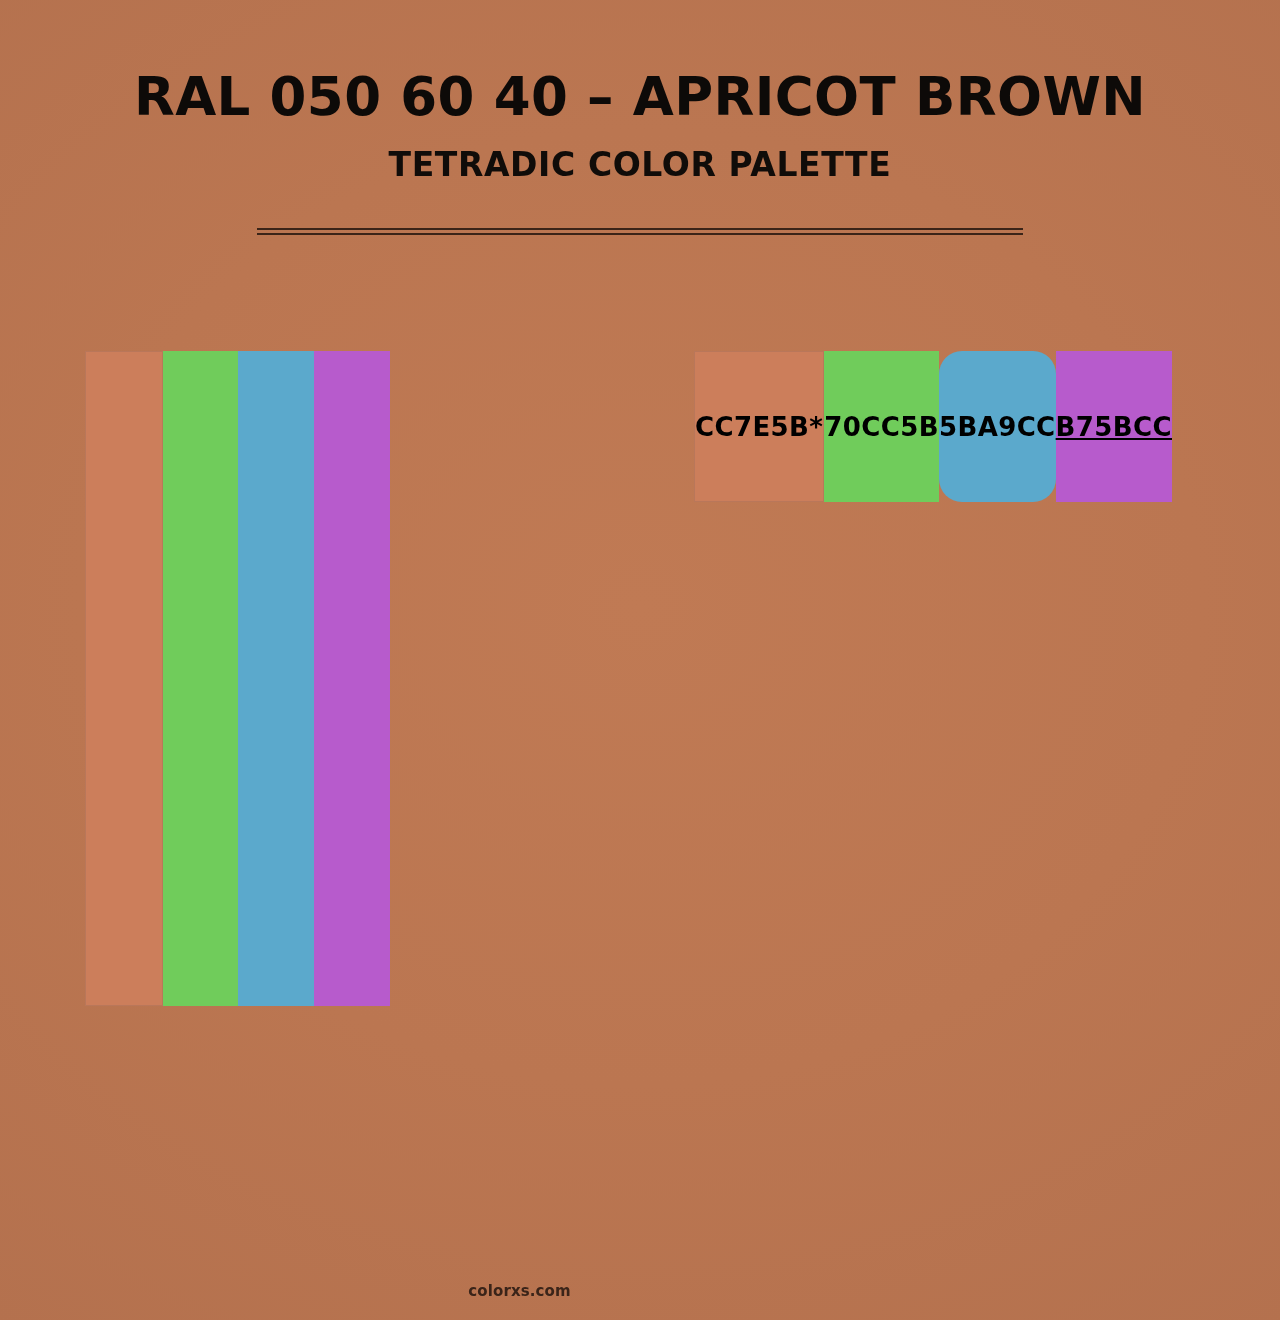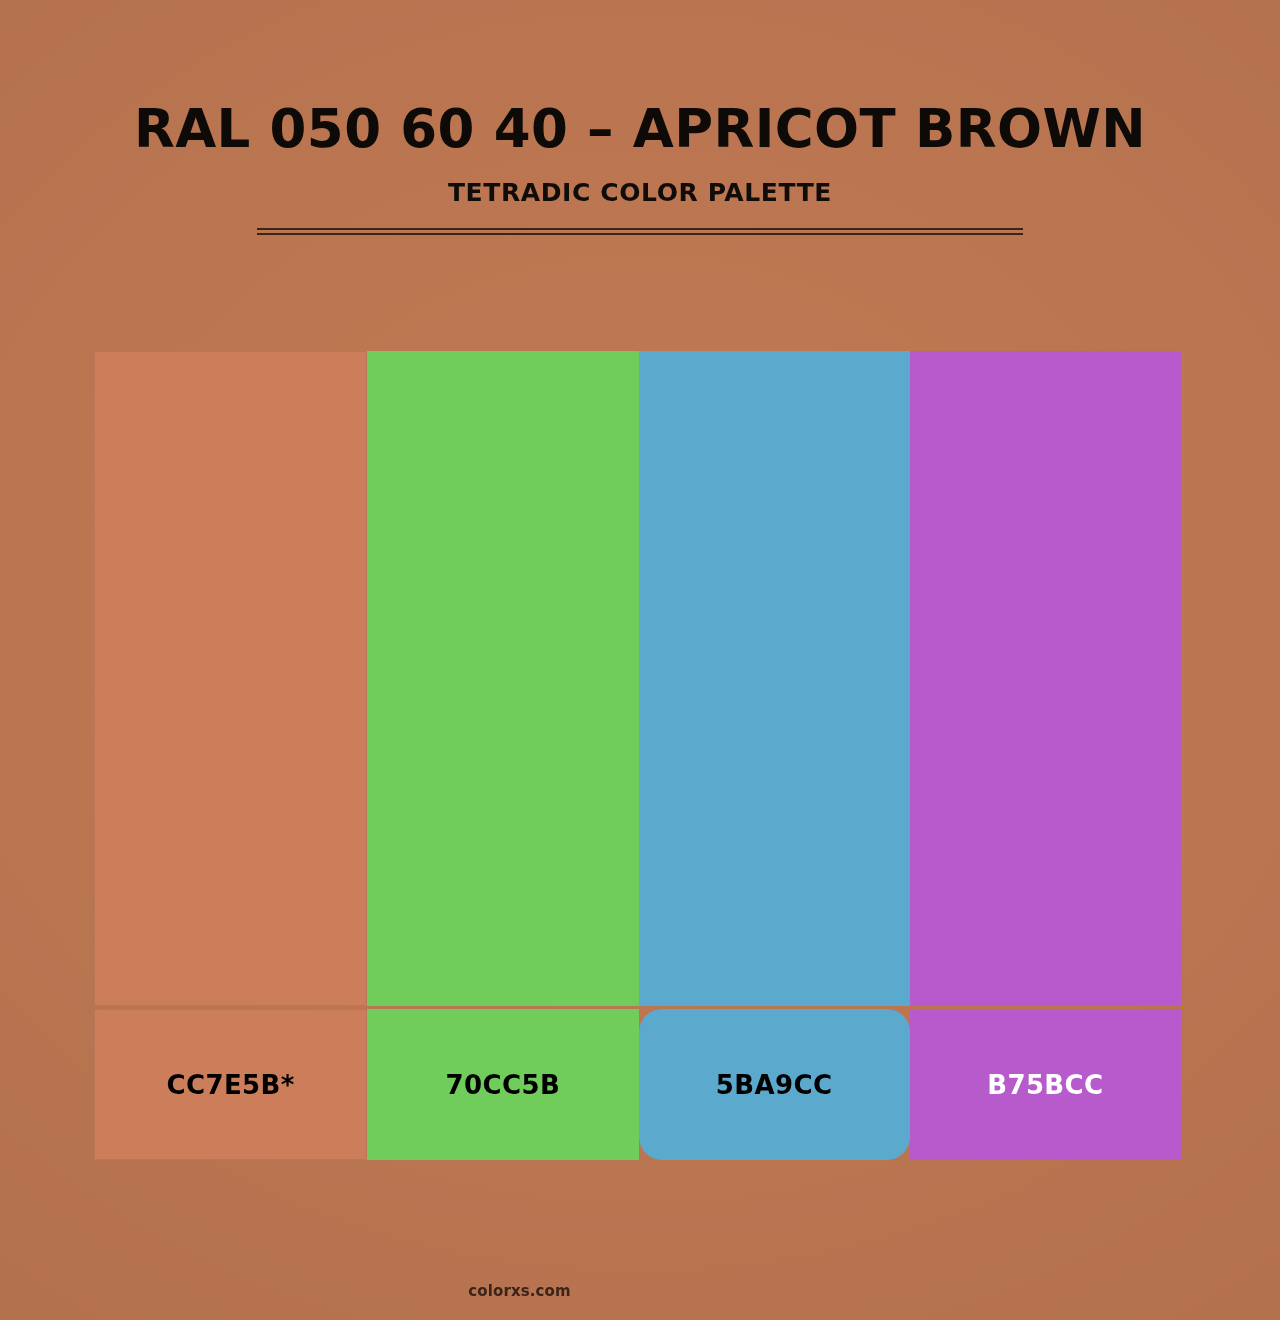--- a/index.html
+++ b/index.html
@@ -31,32 +31,32 @@
   
   .header {
     position: absolute;
     left: 0;
     top: 0;
     width: 1280px;
     text-align: center;
   }
   .title {
     margin: 0;
-    padding-top: 100px;
+    padding-top: 68px;
     font-size: 53px;
     font-weight: 700;
     letter-spacing: 0.4px;
     color: #0d0a08;
     line-height: 1.08;
     white-space: nowrap;
   }
   .subtitle {
     margin: 0;
     padding-top: 22px;
-    font-size: 25px;
+    font-size: 33px;
     font-weight: 700;
     letter-spacing: 0.6px;
     color: #100c09;
     line-height: 1.1;
     white-space: nowrap;
   }
 
   
   .divider-wrap {
     position: absolute;
@@ -70,26 +70,25 @@
     width: 766px;
     height: 7px;
     border-top: 2px solid #3b2418;
     border-bottom: 2px solid #3b2418;
     box-sizing: border-box;
   }
 
   
   .palette {
     position: absolute;
-    left: 94px;
+    left: 85px;
     top: 351px;
     width: 1087px;
-    height: 809px;
+    height: 609px;
     display: flex;
-    flex-direction: column;
   }
   .swatch-row {
     display: flex;
     width: 100%;
     height: 655px;
   }
   .swatch-body {
     flex: 1 1 0;
     height: 100%;
     box-sizing: border-box;
@@ -164,21 +163,21 @@
     <div class="label-row">
       <div class="swatch-label bordered" style="background: rgb(204, 126, 91); color: rgb(0, 0, 0);">
         <span>CC7E5B*</span>
       </div>
       <div class="swatch-label" style="background: rgb(112, 204, 91); color: rgb(0, 0, 0);">
         <span>70CC5B</span>
       </div>
       <div class="swatch-label" style="background: rgb(91, 169, 204); color: rgb(0, 0, 0); border-radius: 23px;">
         <span>5BA9CC</span>
       </div>
-      <div class="swatch-label" style="background: rgb(183, 91, 204); color: #ffffff;">
+      <div class="swatch-label" style="background: rgb(183, 91, 204); color: #000000; text-decoration: underline;">
         <span>B75BCC</span>
       </div>
     </div>
 
   </div>
 
   <div class="footer">
     <span>colorxs.com</span>
   </div>
 

